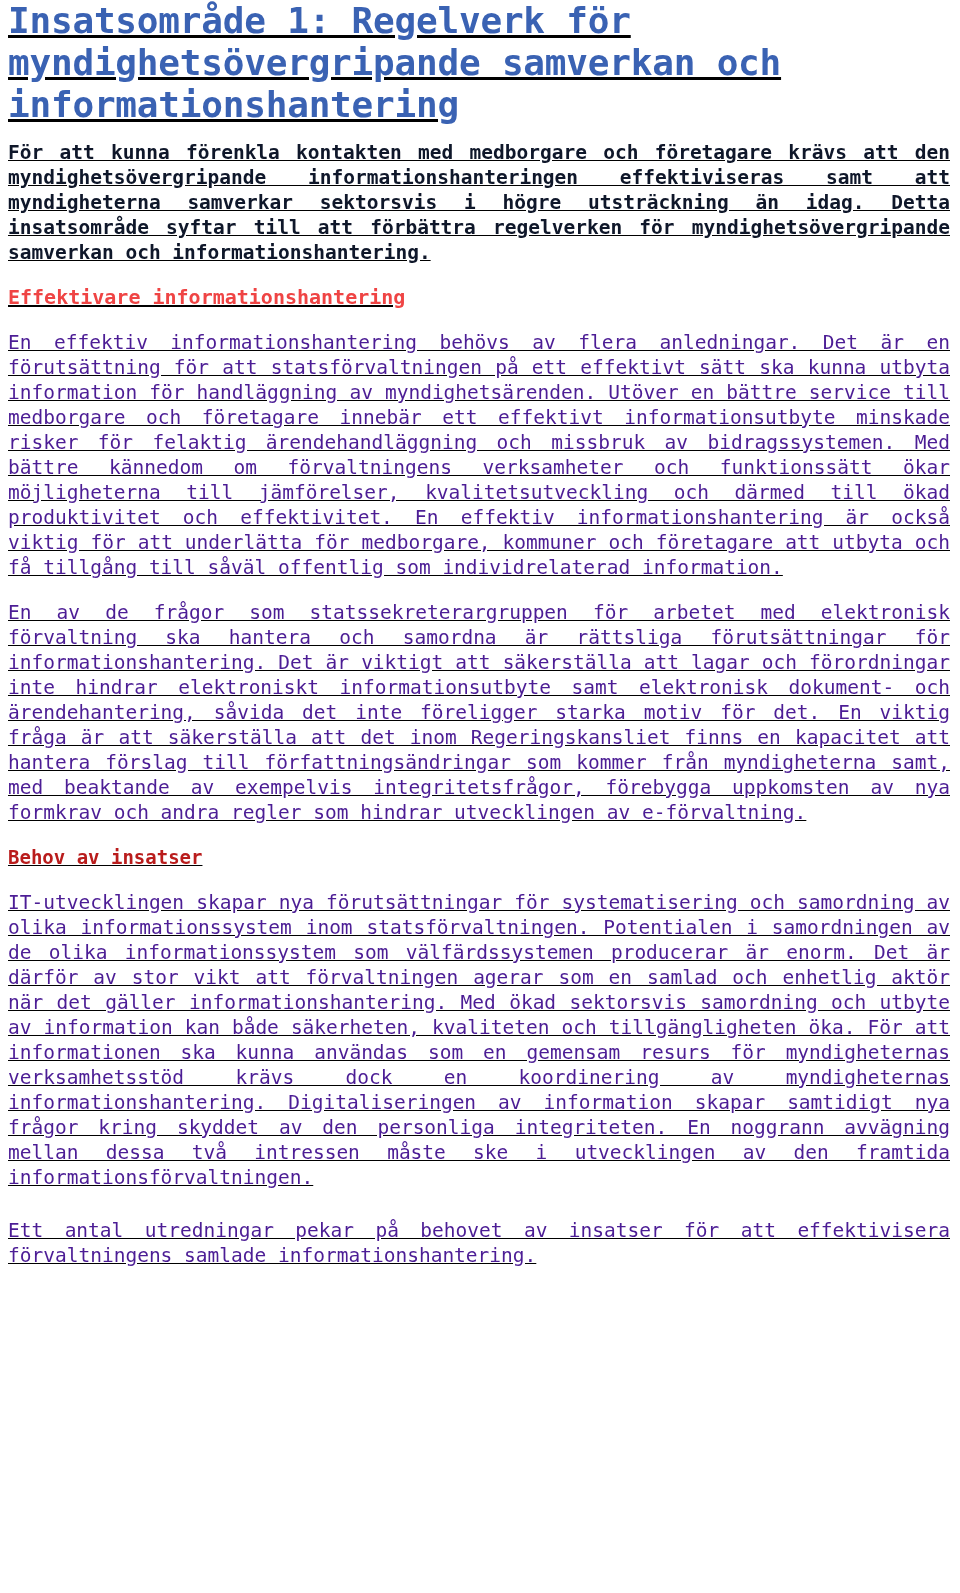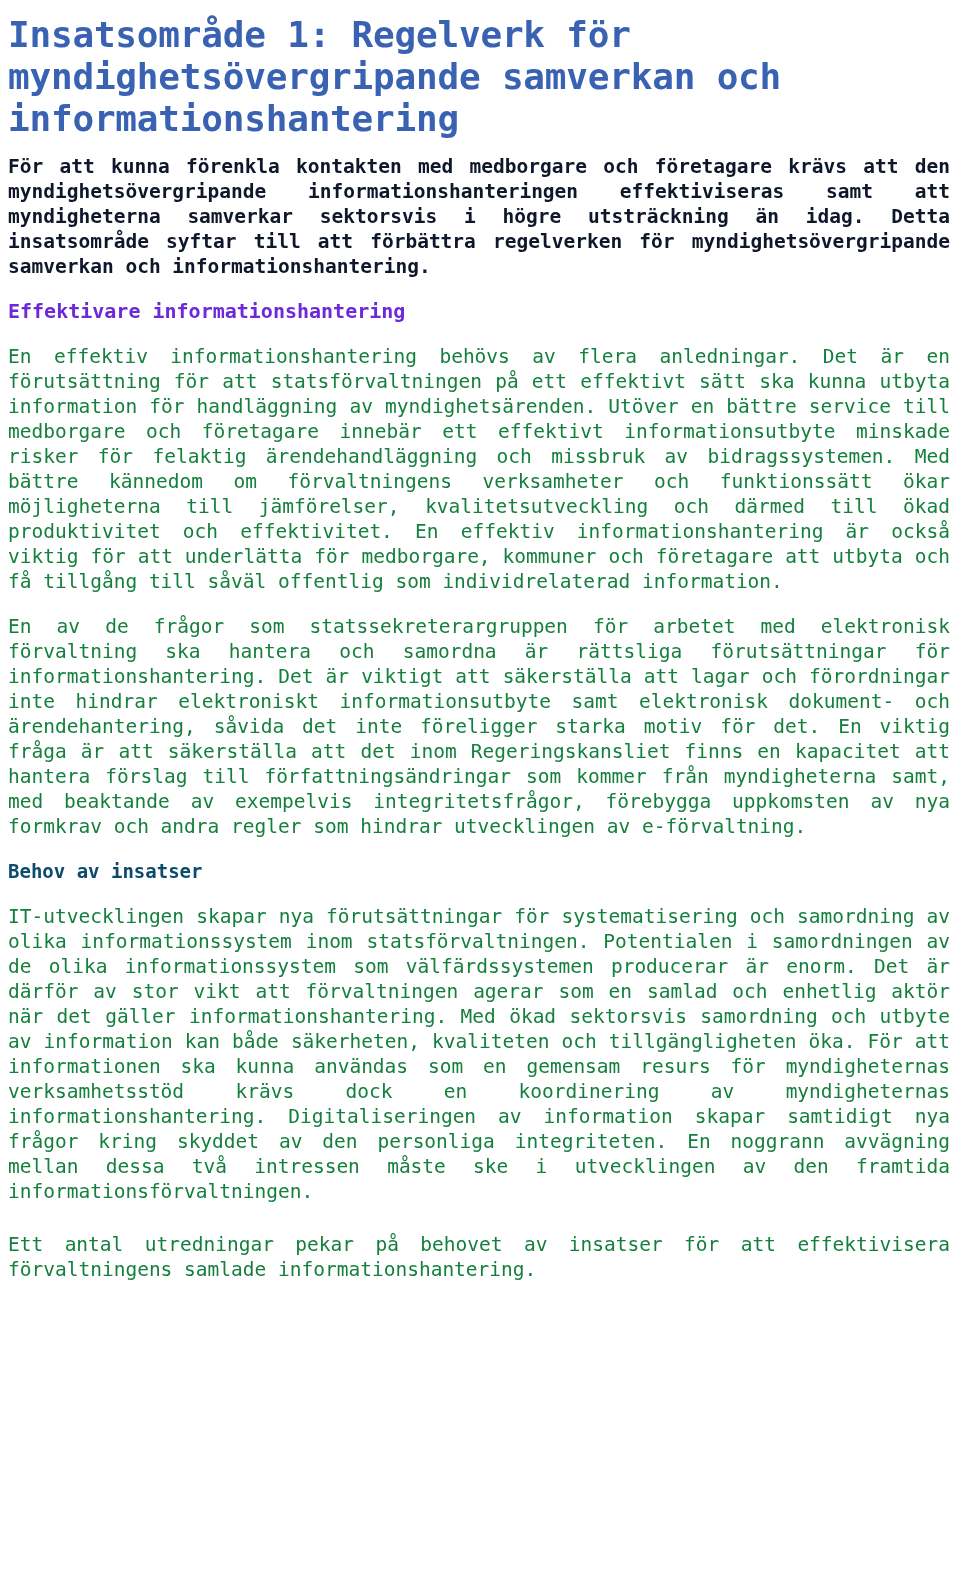--- a/index.html
+++ b/index.html
@@ -12,21 +12,22 @@
     height: 1593px;
     overflow: hidden;
     font-family: "DejaVu Sans Mono", "Liberation Mono", monospace;
   }
   .page {
     position: relative;
     width: 960px;
     height: 1534px;
     background: #ffffff;
     box-sizing: border-box;
-    padding: 14px 10px 0 8px;
+    padding: 0 10px 0 8px;
+    text-decoration: underline;
   }
   .doc-title {
     color: #3A62B3;
     font-family: "DejaVu Sans Mono", "Liberation Mono", monospace;
     font-weight: bold;
     font-size: 36px;
     line-height: 42px;
     letter-spacing: -0.2px;
     margin: 0 0 14px 0;
     text-align: left;
@@ -39,39 +40,39 @@
     font-weight: bold;
     font-size: 19.5px;
     line-height: 25px;
     text-align: justify;
     text-align-last: left;
     margin: 0 0 20px 0;
     max-width: 944px;
     word-spacing: 0px;
   }
   .section-head-blue {
-    color: #6d28d9;
+    color: #ef4444;
     font-family: "DejaVu Sans Mono", "Liberation Mono", monospace;
     font-weight: bold;
     font-size: 20px;
     line-height: 25px;
     margin: 0 0 20px 0;
     text-align: left;
   }
   .section-head-black {
-    color: #0c4a6e;
+    color: #b91c1c;
     font-family: "DejaVu Sans Mono", "Liberation Mono", monospace;
     font-weight: bold;
     font-size: 19px;
     line-height: 25px;
     margin: 0 0 20px 0;
     text-align: left;
   }
   p.body {
-    color: #15803d;
+    color: #4c1d95;
     font-family: "DejaVu Sans Mono", "Liberation Mono", monospace;
     font-weight: normal;
     font-size: 19.5px;
     line-height: 25px;
     text-align: justify;
     text-align-last: left;
     margin: 0 0 20px 0;
     max-width: 944px;
   }
   p.body:last-child { margin-bottom: 0; margin-top: 28px; }

